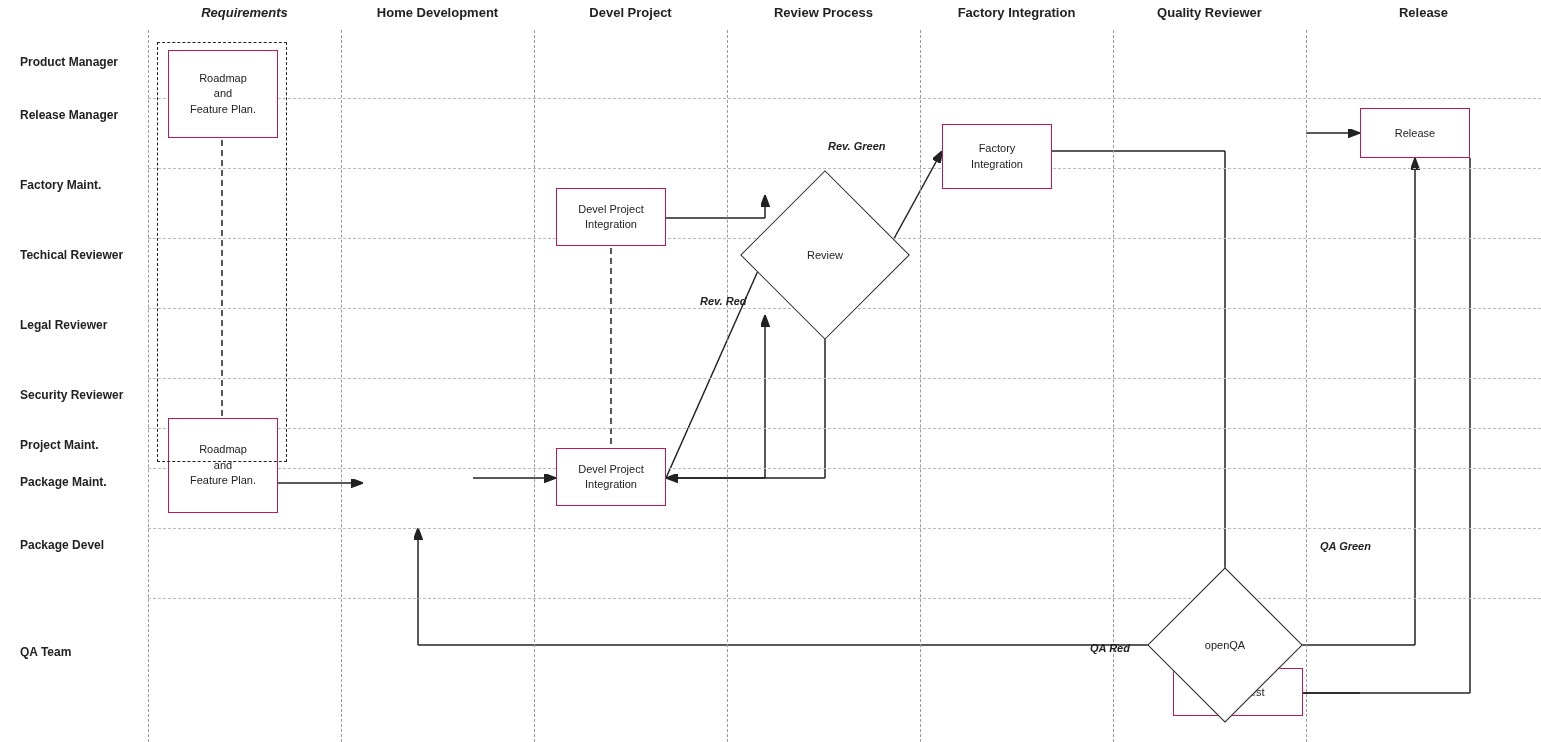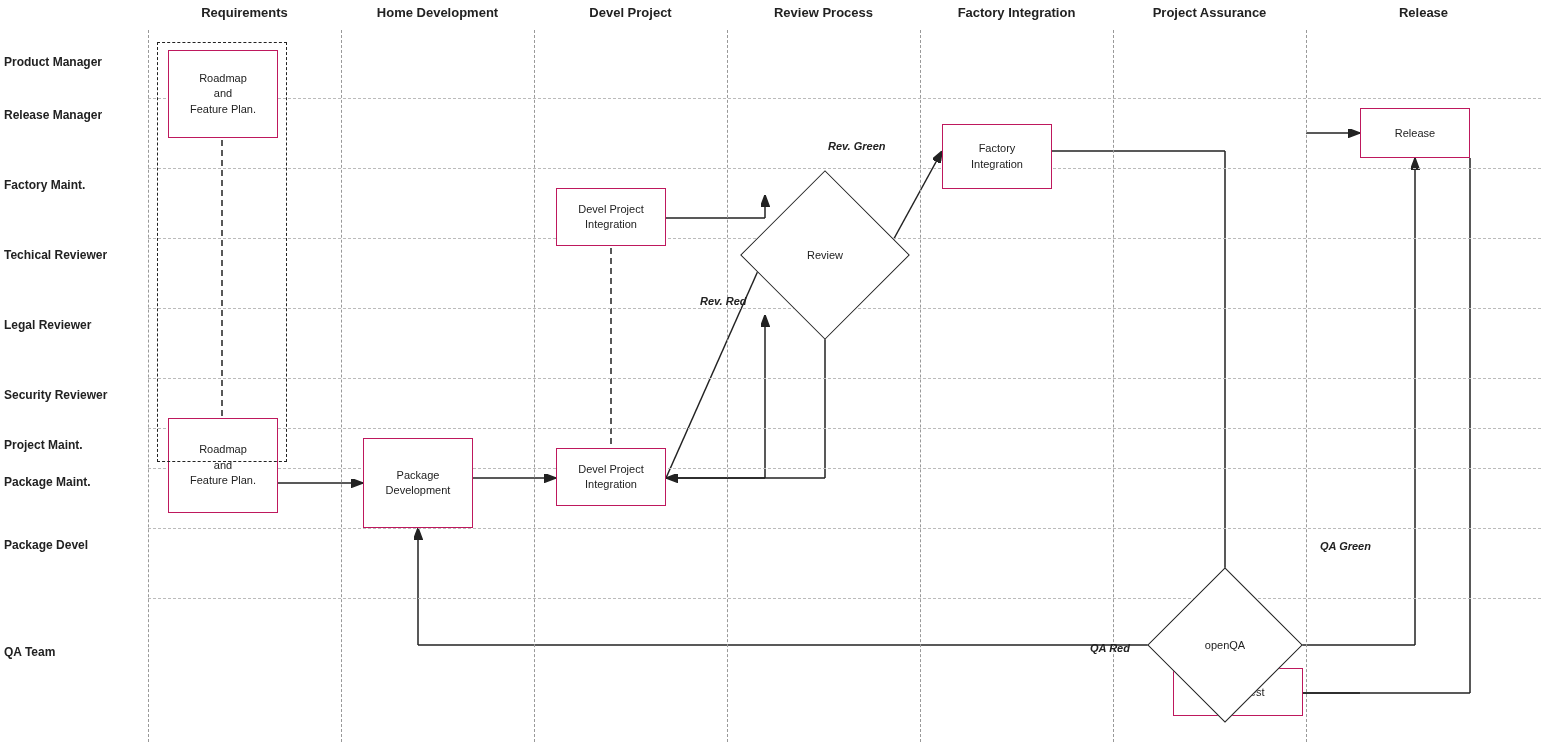--- a/index.html
+++ b/index.html
@@ -30,21 +30,21 @@
 
     
     .row-label {
       position: absolute;
       left: 0;
       font-size: 12px;
       font-weight: bold;
       color: #222;
       width: 148px;
       text-align: left;
-      padding-left: 4px;
+      padding-left: 20px;
     }
 
     
     .v-divider {
       position: absolute;
       top: 30px;
       bottom: 0;
       border-left: 1px dashed #999;
     }
 
@@ -175,26 +175,26 @@
     <line x1="1470" y1="693" x2="1470" y2="158" stroke="#222" stroke-width="1.5"></line>
 
     <line x1="1360" y1="693" x2="1283" y2="693" stroke="#222" stroke-width="1.5" marker-end="url(#arrowhead)"></line>
 
     <line x1="611" y1="188" x2="611" y2="218" stroke="#222" stroke-width="1.5"></line>
     <line x1="611" y1="218" x2="765" y2="218" stroke="#222" stroke-width="1.5"></line>
     <line x1="765" y1="218" x2="765" y2="195" stroke="#222" stroke-width="1.5" marker-end="url(#arrowhead)"></line>
 
   </svg>
 
-  <div class="col-header" style="left:148px; width:193px; top:5px;">Requirements</div>
+  <div class="col-header" style="left:148px; width:193px; top:5px;font-style:italic;">Requirements</div>
   <div class="col-header" style="left:341px; width:193px; top:5px;">Home Development</div>
   <div class="col-header" style="left:534px; width:193px; top:5px;">Devel Project</div>
   <div class="col-header" style="left:727px; width:193px; top:5px;">Review Process</div>
   <div class="col-header" style="left:920px; width:193px; top:5px;">Factory Integration</div>
-  <div class="col-header" style="left:1113px; width:193px; top:5px;">Project Assurance</div>
+  <div class="col-header" style="left:1113px; width:193px; top:5px;">Quality Reviewer</div>
   <div class="col-header" style="left:1306px; width:235px; top:5px;">Release</div>
 
   <div class="v-divider" style="left:148px;"></div>
   <div class="v-divider" style="left:341px;"></div>
   <div class="v-divider" style="left:534px;"></div>
   <div class="v-divider" style="left:727px;"></div>
   <div class="v-divider" style="left:920px;"></div>
   <div class="v-divider" style="left:1113px;"></div>
   <div class="v-divider" style="left:1306px;"></div>
 
@@ -232,24 +232,20 @@
 and
 Feature Plan.</span>
   </div>
 
   <div class="process-box" style="left:168px; top:418px; width:110px; height:95px; white-space:pre-line;">
     <span style="font-size:11px; text-align:center; line-height:1.4;">Roadmap
 and
 Feature Plan.</span>
   </div>
 
-  <div class="process-box" style="left:363px; top:438px; width:110px; height:90px;">
-    <span style="font-size:11px; text-align:center; line-height:1.4; white-space:pre-line;">Package
-Development</span>
-  </div>
 
   <div class="process-box" style="left:556px; top:188px; width:110px; height:58px;">
     <span style="font-size:11px; text-align:center; line-height:1.4; white-space:pre-line;">Devel Project
 Integration</span>
   </div>
 
   <div class="process-box" style="left:556px; top:448px; width:110px; height:58px;">
     <span style="font-size:11px; text-align:center; line-height:1.4; white-space:pre-line;">Devel Project
 Integration</span>
   </div>

